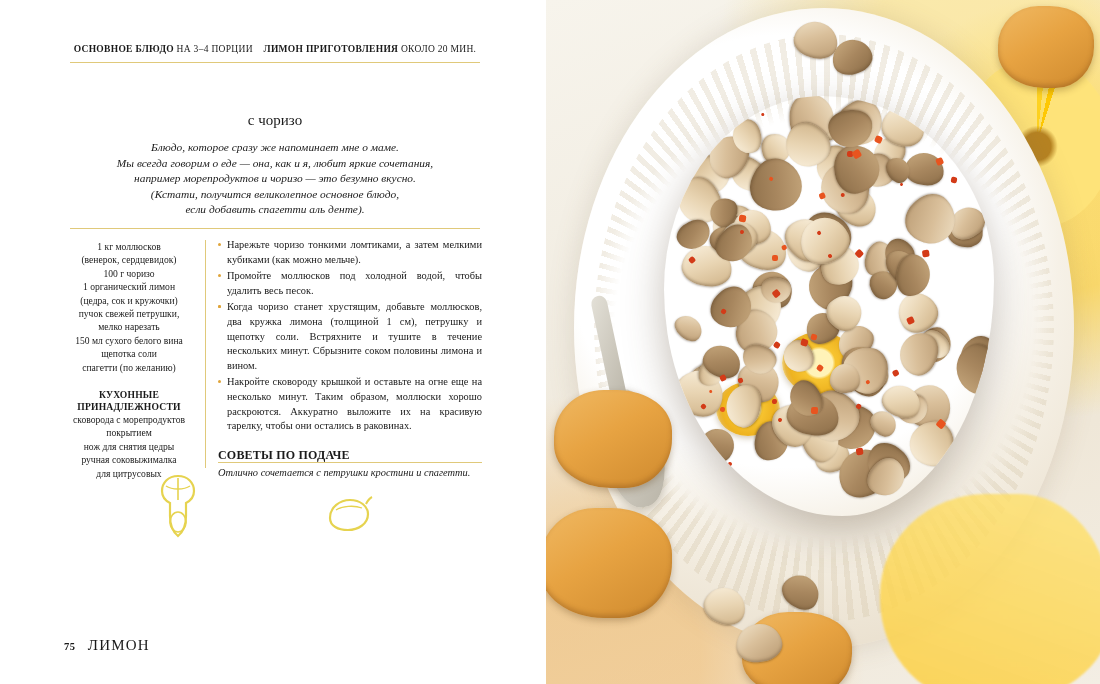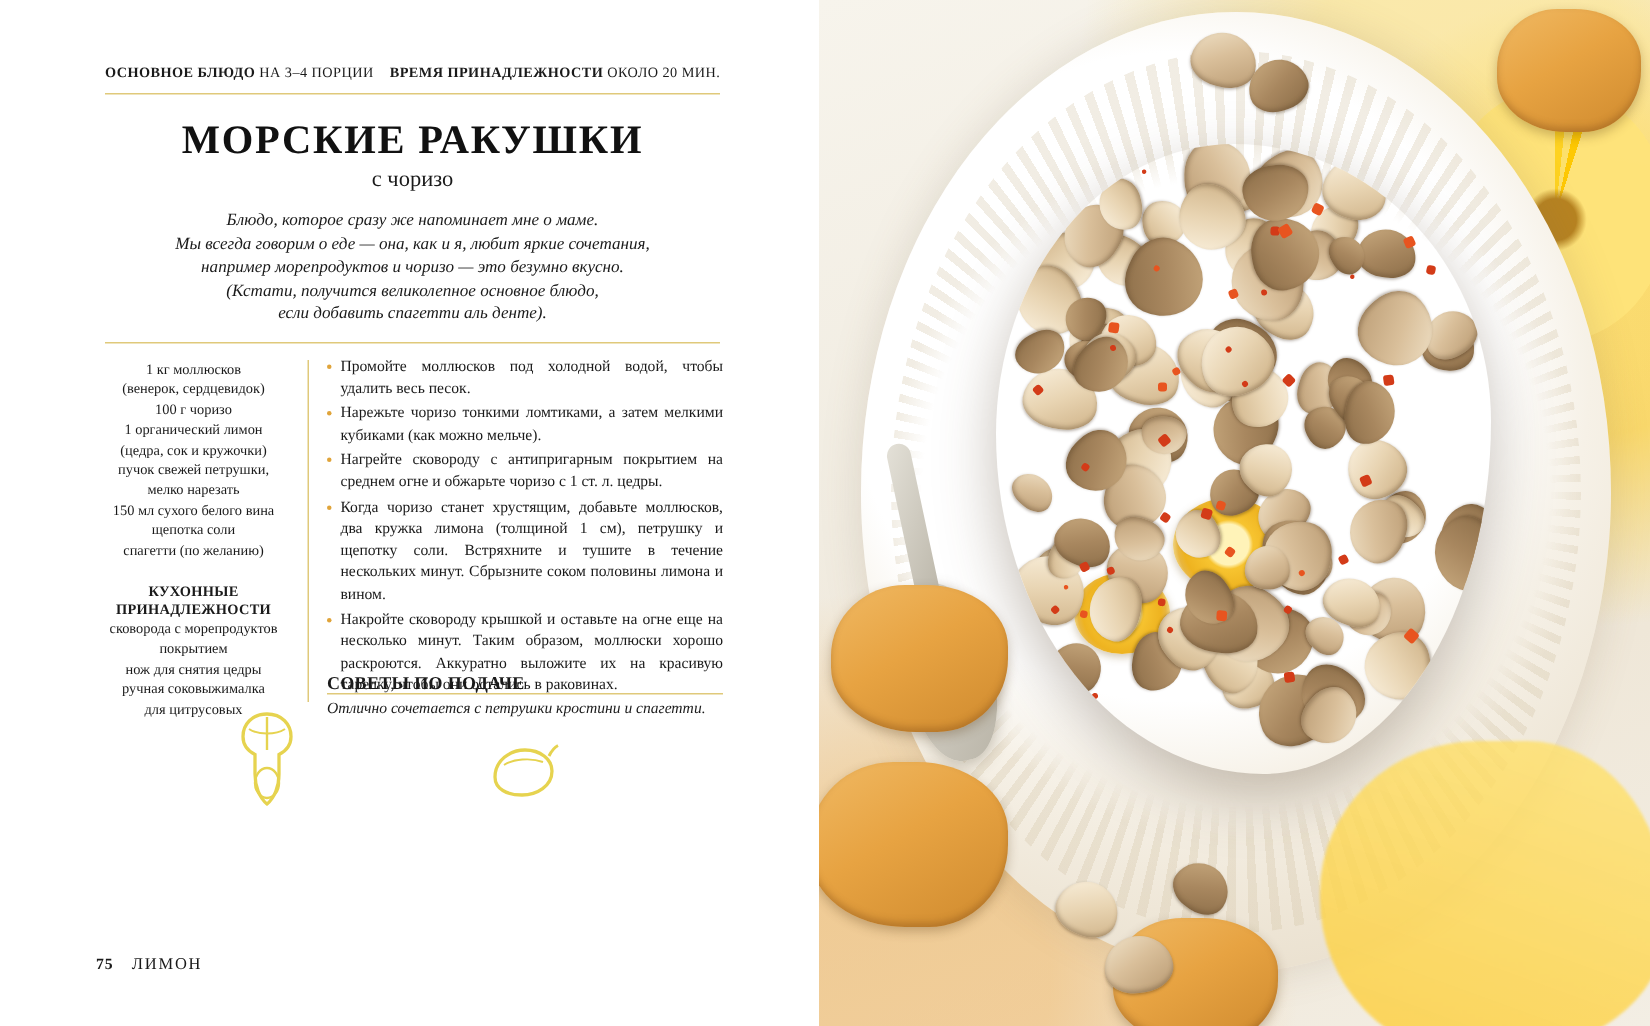--- a/index.html
+++ b/index.html
@@ -197,21 +197,21 @@
     font-size: 10px;
     letter-spacing: 0.6px;
     color: #1a1a1a;
   }
   .folio .num {
     font-weight: bold;
     margin-right: 9px;
     font-size: 10.5px;
   }
   .folio .chap {
-    font-size: 11px;
+    font-size: 15px;
     letter-spacing: 1.2px;
   }
 
   
   .doodle-juicer {
     position: absolute;
     left: 148px;
     top: 470px;
     width: 60px;
     height: 70px;
@@ -359,26 +359,25 @@
 <body>
 
 <div class="page">
 
   <div class="left-page">
 
     <div class="meta-row">
       <span class="bold">ОСНОВНОЕ БЛЮДО</span>
       <span>НА 3–4 ПОРЦИИ</span>
       &nbsp;&nbsp;
-      <span class="bold">ВРЕМЯ ПРИНАДЛЕЖНОСТИ</span>
+      <span class="bold">ЛИМОН ПРИГОТОВЛЕНИЯ</span>
       <span>ОКОЛО 20 МИН.</span>
     </div>
     <div class="meta-rule"></div>
 
-    <div class="title">МОРСКИЕ РАКУШКИ</div>
     <div class="subtitle">с чоризо</div>
 
     <div class="intro">
       <span id="intro-text" style="white-space: pre-line;">Блюдо, которое сразу же напоминает мне о маме.
 Мы всегда говорим о еде — она, как и я, любит яркие сочетания,
 например морепродуктов и чоризо — это безумно вкусно.
 (Кстати, получится великолепное основное блюдо,
 если добавить спагетти аль денте).</span>
     </div>
 
@@ -403,23 +402,23 @@
       <div class="tools-list" id="tools-list">
           <div>сковорода с морепродуктов</div>
           <div>покрытием</div>
           <div>нож для снятия цедры</div>
           <div>ручная соковыжималка</div>
           <div>для цитрусовых</div>
         </div>
     </div>
 
     <div class="col-right" id="steps-list">
+        <p class="step" style="margin: 0px 0px 2px;"><span class="bullet"></span><span>Нарежьте чоризо тонкими ломтиками, а затем мелкими кубиками (как можно мельче).</span></p>
         <p class="step" style="margin: 0px 0px 2px;"><span class="bullet"></span><span>Промойте моллюсков под холодной водой, чтобы удалить весь песок.</span></p>
-        <p class="step" style="margin: 0px 0px 2px;"><span class="bullet"></span><span>Нарежьте чоризо тонкими ломтиками, а затем мелкими кубиками (как можно мельче).</span></p>
-        <p class="step" style="margin: 0px 0px 2px;"><span class="bullet"></span><span>Нагрейте сковороду с антипригарным покрытием на среднем огне и обжарьте чоризо с 1 ст. л. цедры.</span></p>
+        <p class="step" style="margin: 0px 0px 2px;"><span class="bullet"></span></p>
         <p class="step" style="margin: 0px 0px 2px;"><span class="bullet"></span><span>Когда чоризо станет хрустящим, добавьте моллюсков, два кружка лимона (толщиной 1 см), петрушку и щепотку соли. Встряхните и тушите в течение нескольких минут. Сбрызните соком половины лимона и вином.</span></p>
         <p class="step" style="margin: 0px 0px 2px;"><span class="bullet"></span><span>Накройте сковороду крышкой и оставьте на огне еще на несколько минут. Таким образом, моллюски хорошо раскроются. Аккуратно выложите их на красивую тарелку, чтобы они остались в раковинах.</span></p>
       </div>
 
     <div class="serve-head">СОВЕТЫ ПО ПОДАЧЕ</div>
     <div class="serve-rule"></div>
     <div class="serve-text">Отлично сочетается с петрушки кростини и спагетти.</div>
 
     <div class="folio">
       <span class="num">75</span>

